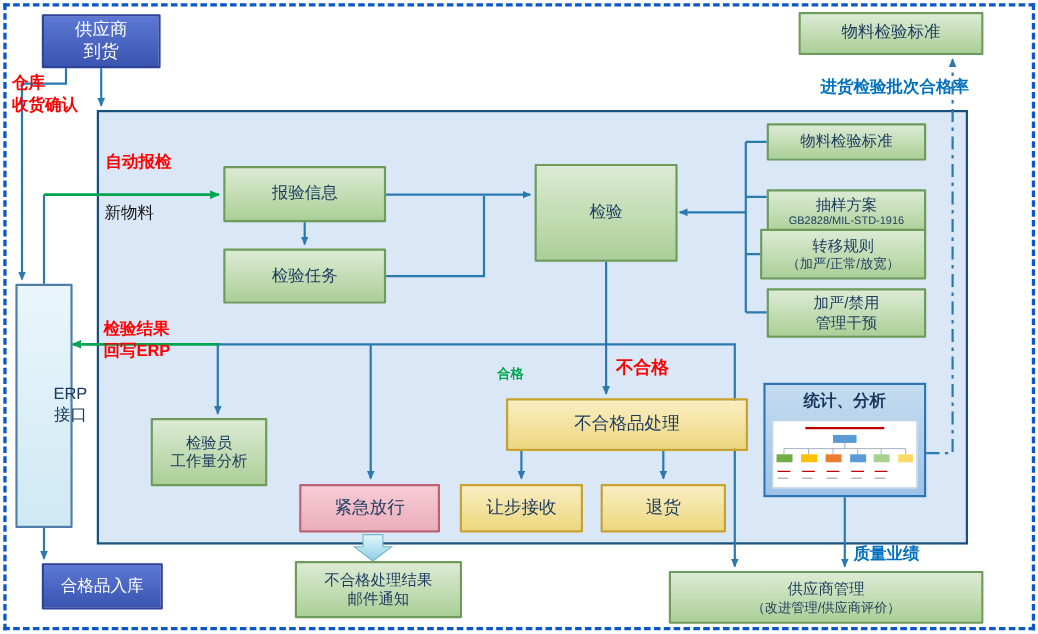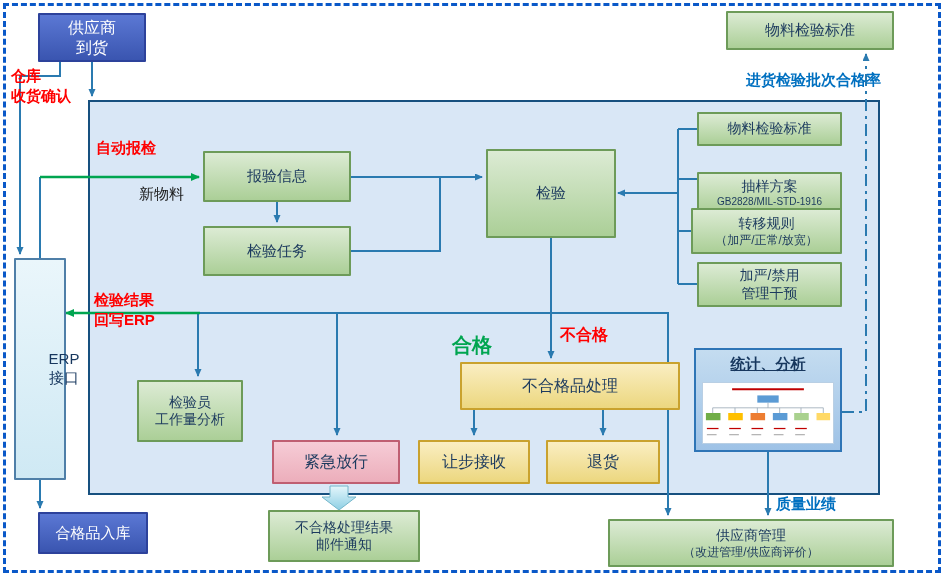--- a/index.html
+++ b/index.html
@@ -24,21 +24,21 @@
   .statbox{ position:absolute; z-index:3; box-sizing:border-box;
             background:linear-gradient(180deg,#c4dcf0,#9ec2e6); border:2px solid #2e75b6; color:#17375e; }
   .statbox .stat-title { height:28px; display:flex; align-items:center; justify-content:center; font-size:15px; font-weight:bold; }
   .statbox .stat-chart { position:absolute; left:6px; right:6px; top:32px; bottom:6px; background:#ffffff; border:1px solid #b9cfe4; }
   .sub { font-size:10px; line-height:1.2; }
   .sub-md { font-size:12px; line-height:1.2; }
   .label { position:absolute; z-index:4; white-space:pre-line; font-weight:bold; font-size:15px; line-height:1.35; }
   .red-t   { color:#ff0000; }
   .blue-t  { color:#0070c0; }
   .green-t { color:#00a550; }
-  .black-t { color:#1a1a1a; font-weight:normal;margin-left:44px; }
+  .black-t { color:#1a1a1a; font-weight:normal; }
 </style>
 </head>
 <body>
 
 <div>
 
   <div class="outer-border"></div>
 
   <div class="container" style="left:88px; top:100px; width:792px; height:395px;"></div>
 
@@ -116,21 +116,21 @@
 工作量分析</div>
 
   <div class="node yellow" style="left:432px; top:362px; width:220px; height:48px; font-size:16px;margin-left:28px;">不合格品处理</div>
 
   <div class="node pink" style="left:272px; top:440px; width:128px; height:44px; font-size:16px;">紧急放行</div>
 
   <div class="node yellow" style="left:418px; top:440px; width:112px; height:44px; font-size:16px;">让步接收</div>
 
   <div class="node yellow" style="left:546px; top:440px; width:114px; height:44px; font-size:16px;">退货</div>
 
-  <div class="statbox" style="left:694px; top:348px; width:148px; height:104px;text-decoration:underline;">
+  <div class="statbox" style="left:694px; top:348px; width:148px; height:104px;">
     <div class="stat-title">统计、分析</div>
     <div class="stat-chart">
       <svg width="100%" height="100%" viewBox="0 0 134 58" preserveAspectRatio="none">
         <line x1="30" y1="6" x2="104" y2="6" stroke="#c00000" stroke-width="2"></line>
         <rect x="56" y="12" width="22" height="7" fill="#5b9bd5"></rect>
         <g stroke="#9aa7b5" stroke-width="0.8" fill="none">
           <path d="M67 19 V24 M10 24 H124 M10 24 V29 M33 24 V29 M56 24 V29 M79 24 V29 M101 24 V29 M124 24 V29"></path>
         </g>
         <rect x="3" y="29" width="15" height="7" fill="#70ad47"></rect>
         <rect x="26" y="29" width="15" height="7" fill="#ffc000"></rect>
@@ -171,19 +171,19 @@
 
   <div class="label blue-t" style="left:746px; top:70px;">进货检验批次合格率</div>
 
   <div class="label red-t" style="left:96px; top:138px;">自动报检</div>
 
   <div class="label black-t" style="left:95px; top:184px;">新物料</div>
 
   <div class="label red-t" style="left:94px; top:290px;">检验结果
 回写ERP</div>
 
-  <div class="label green-t" style="left:452px; top:332px; font-size:20px;">合格</div>
+  <div class="label green-t" style="left:452px; top:332px; font-size:12px;">合格</div>
 
   <div class="label red-t" style="left:560px; top:324px; font-size:16px;">不合格</div>
 
   <div class="label blue-t" style="left:776px; top:494px;">质量业绩</div>
 
 </div>
 
 </body></html>

